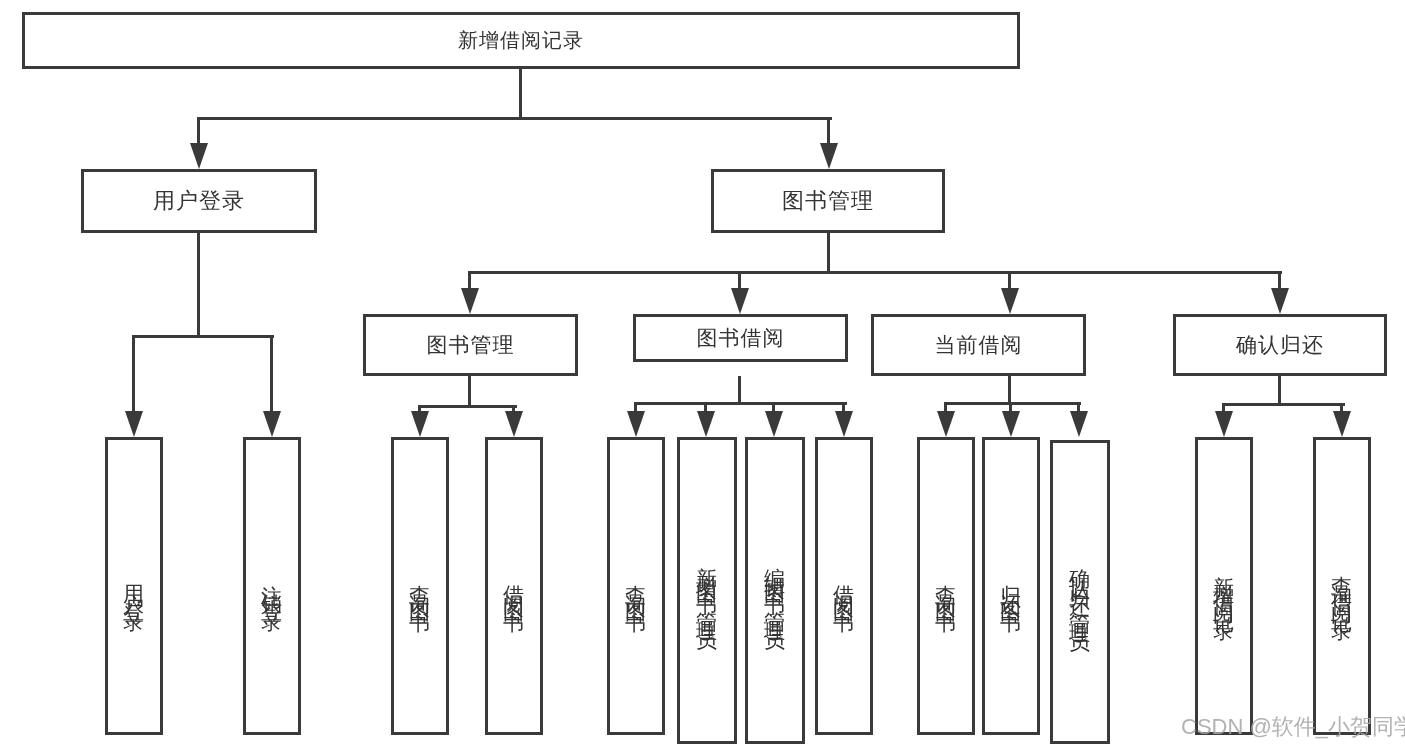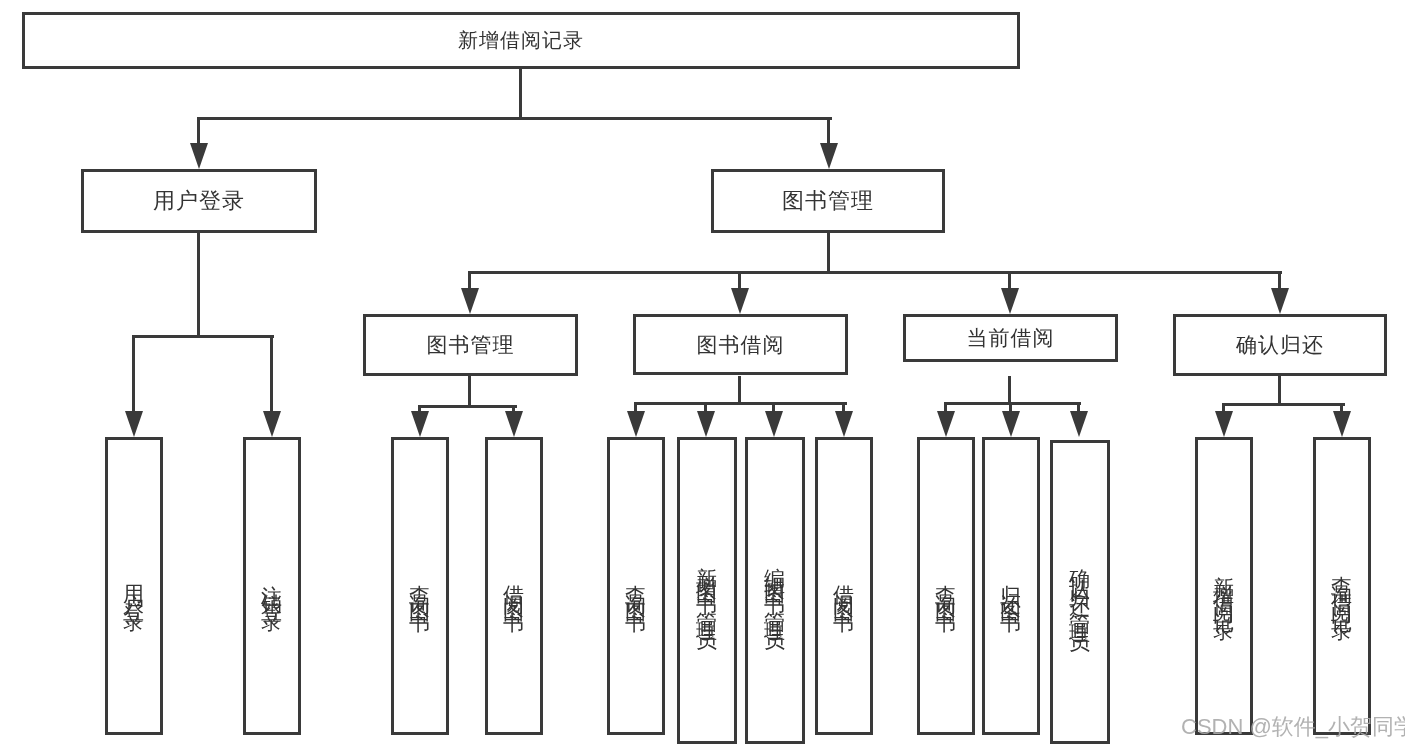--- a/index.html
+++ b/index.html
@@ -93,22 +93,22 @@
   <div class="vl" style="left:468px;top:271px;height:22px"></div>
   <div class="arrow" style="left:461px;top:288px"></div>
   <div class="vl" style="left:738px;top:271px;height:22px"></div>
   <div class="arrow" style="left:731px;top:288px"></div>
   <div class="vl" style="left:1008px;top:271px;height:22px"></div>
   <div class="arrow" style="left:1001px;top:288px"></div>
   <div class="vl" style="left:1278px;top:271px;height:22px"></div>
   <div class="arrow" style="left:1271px;top:288px"></div>
 
   <div class="box lvl3" style="left:363px;top:314px;width:215px;height:62px">图书管理</div>
-  <div class="box lvl3" style="left:633px;top:314px;width:215px;height:61px">图书借阅</div>
-  <div class="box lvl3" style="left:903px;top:314px;width:215px;height:48px">当前借阅</div>
+  <div class="box lvl3" style="left:633px;top:314px;width:215px;height:48px">图书借阅</div>
+  <div class="box lvl3" style="left:871px;top:314px;width:215px;height:62px">当前借阅</div>
   <div class="box lvl3" style="left:1173px;top:314px;width:214px;height:62px">确认归还</div>
 
   <div class="vl" style="left:468px;top:376px;height:32px"></div>
   <div class="hl" style="left:418px;top:405px;width:99px"></div>
   <div class="vl" style="left:418px;top:405px;height:9px"></div>
   <div class="arrow" style="left:411px;top:411px"></div>
   <div class="vl" style="left:512px;top:405px;height:9px"></div>
   <div class="arrow" style="left:505px;top:411px"></div>
 
   <div class="vl" style="left:738px;top:376px;height:29px"></div>

